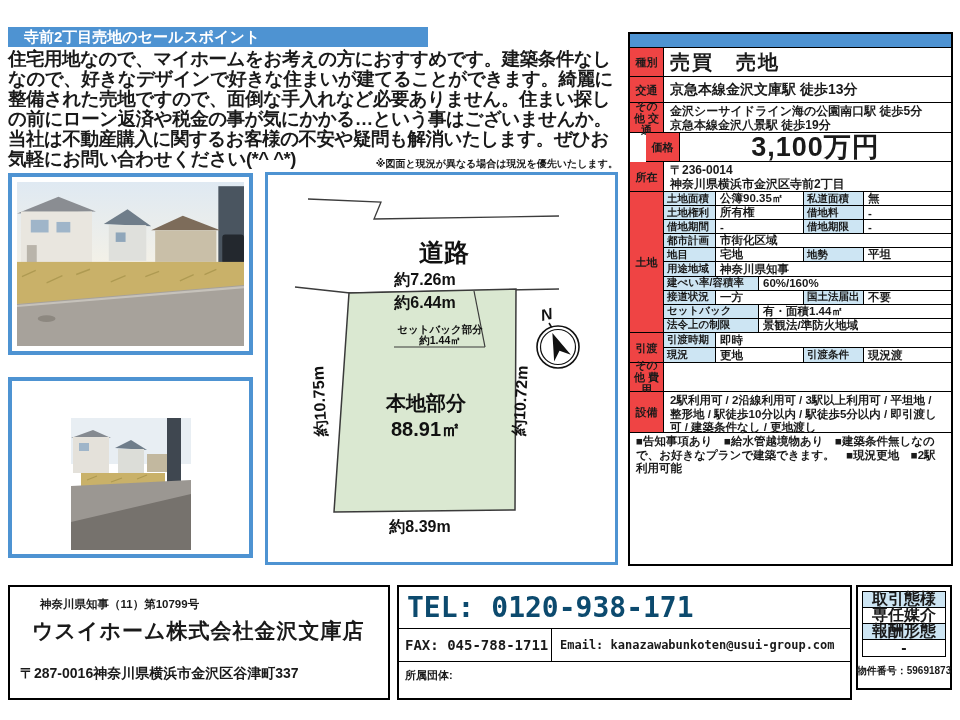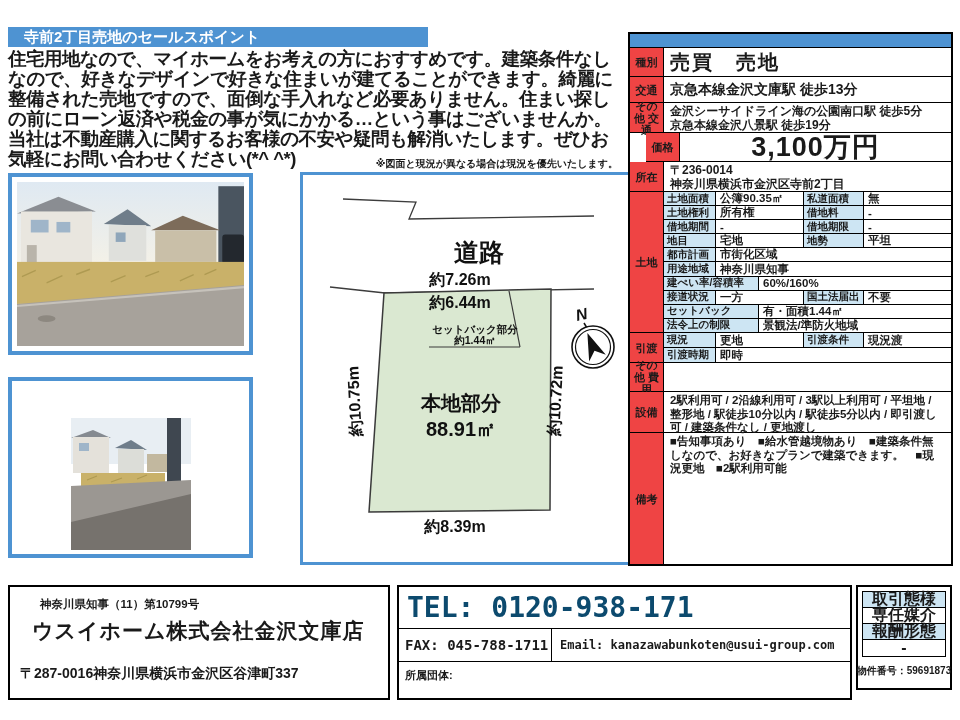--- a/index.html
+++ b/index.html
@@ -17,21 +17,21 @@
 
   
   .photo-frame{position:absolute;left:8px;border:4px solid #4e93d2;background:#ffffff;box-sizing:border-box;}
   .photo1{top:173px;width:245px;height:182px;padding:5px;}
   .photo1 svg{display:block;width:100%;height:100%;}
   .photo2{top:377px;width:245px;height:181px;display:flex;align-items:flex-end;justify-content:center;padding-bottom:4px;}
   .photo2 svg{display:block;}
 
   
   .diagram{position:absolute;left:265px;top:172px;width:353px;height:393px;border:3px solid #4e93d2;
-           background:#ffffff;box-sizing:border-box;margin-left:35px;}
+           background:#ffffff;box-sizing:border-box;}
   .diagram svg{display:block;width:100%;height:100%;}
   .dg-text{font-family:"Liberation Sans","DejaVu Sans",sans-serif;fill:#111;}
 
   
   .spec{position:absolute;left:628px;top:32px;width:325px;height:534px;border:2.5px solid #000;
         box-sizing:border-box;background:#fff;display:flex;flex-direction:column;}
   .spec-topbar{height:13px;background:#4e93d2;border-bottom:1.5px solid #000;}
   .orow{display:flex;border-bottom:1.5px solid #000;box-sizing:border-box;}
   .orow:last-child{border-bottom:none;}
   .olabel{width:34px;min-width:34px;background:#ef4444;border-right:1.5px solid #000;
@@ -225,30 +225,30 @@
           <div class="ilabel w60">借地料</div>
           <div class="ival flexfill">-</div>
         </div>
         <div class="irow">
           <div class="ilabel w52">借地期間</div>
           <div class="ival w88">-</div>
           <div class="ilabel w60">借地期限</div>
           <div class="ival flexfill">-</div>
         </div>
         <div class="irow">
+          <div class="ilabel w52">都市計画</div>
+          <div class="ival flexfill">市街化区域</div>
+        </div>
+        <div class="irow">
           <div class="ilabel w52">地目</div>
           <div class="ival w88">宅地</div>
           <div class="ilabel w60">地勢</div>
           <div class="ival flexfill">平坦</div>
         </div>
         <div class="irow">
-          <div class="ilabel w52">都市計画</div>
-          <div class="ival flexfill">市街化区域</div>
-        </div>
-        <div class="irow">
           <div class="ilabel w52">用途地域</div>
           <div class="ival flexfill">神奈川県知事</div>
         </div>
         <div class="irow">
           <div class="ilabel w95">建ぺい率/容積率</div>
           <div class="ival flexfill">60%/160%</div>
         </div>
         <div class="irow">
           <div class="ilabel w52">接道状況</div>
           <div class="ival w88">一方</div>
@@ -263,44 +263,43 @@
           <div class="ilabel w95">法令上の制限</div>
           <div class="ival flexfill">景観法/準防火地域</div>
         </div>
       </div>
     </div>
 
     <div class="orow" style="height:30px;justify-content:center;">
       <div class="olabel">引渡</div>
       <div class="inner">
         <div class="irow">
+          <div class="ilabel w52">引渡時期</div>
+          <div class="ival flexfill">即時</div>
+        </div>
+        <div class="irow">
           <div class="ilabel w52">現況</div>
           <div class="ival w88">更地</div>
           <div class="ilabel w60">引渡条件</div>
           <div class="ival flexfill">現況渡</div>
         </div>
-        <div class="irow">
-          <div class="ilabel w52">引渡時期</div>
-          <div class="ival flexfill">即時</div>
-        </div>
       </div>
     </div>
 
     <div class="orow" style="height:29px;">
       <div class="olabel">その他 費用</div>
       <div class="oval"></div>
     </div>
 
     <div class="orow" style="height:41px;">
       <div class="olabel">設備</div>
       <div class="oval longtext">2駅利用可 / 2沿線利用可 / 3駅以上利用可 / 平坦地 / 整形地 / 駅徒歩10分以内 / 駅徒歩5分以内 / 即引渡し可 / 建築条件なし / 更地渡し</div>
     </div>
 
     <div class="orow" style="flex:1;">
-      <div class="olabel">備考</div>
       <div class="oval longtext">■告知事項あり　■給水管越境物あり　■建築条件無しなので、お好きなプランで建築できます。　■現況更地　■2駅利用可能</div>
     </div>
   </div>
 
   <div class="f-left">
     <div class="f-license">神奈川県知事（11）第10799号</div>
     <div class="f-company">ウスイホーム株式会社金沢文庫店</div>
     <div class="f-address">〒287-0016神奈川県横浜市金沢区谷津町337</div>
   </div>
 

